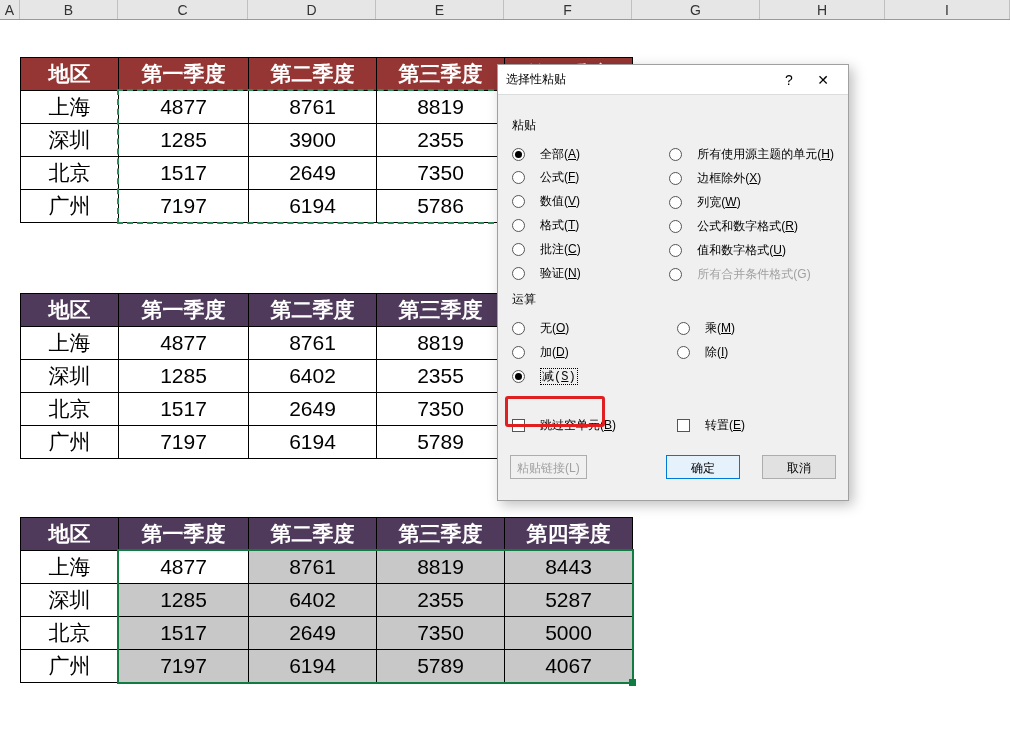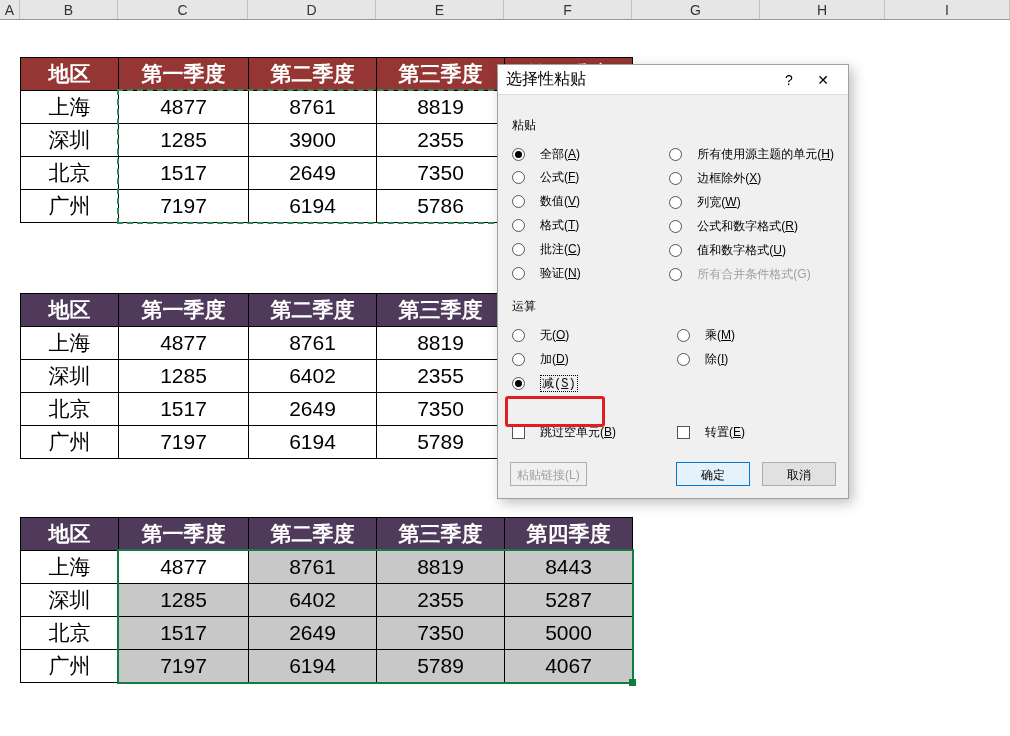--- a/index.html
+++ b/index.html
@@ -124,21 +124,21 @@
   .dlg-title {
     display: flex;
     align-items: center;
     height: 30px;
     padding: 0 8px;
     background: #fff;
     border-bottom: 1px solid #ddd;
   }
   .dlg-title .title-text {
     flex: 1;
-    font-size: 16px;
+    font-size: 12px;
   }
   .dlg-title .help-btn, .dlg-title .close-btn {
     width: 34px;
     text-align: center;
     font-size: 14px;
     cursor: default;
   }
   .dlg-body {
     padding: 18px 14px 12px 14px;
   }
@@ -188,22 +188,22 @@
     border-radius: 3px;
     top: 301px;
     left: 7px;
     width: 100px;
     height: 31px;
     pointer-events: none;
   }
 
   .dlg-footer {
     display: flex;
-    gap: 12px;
-    padding: 8px 12px 12px 12px;
+    gap: 22px;
+    padding: 8px 12px 21px 12px;
     align-items: center;
   }
   .dlg-footer .spacer { flex: 1; }
   .btn {
     min-width: 74px;
     height: 24px;
     border: 1px solid #adadad;
     background: #e1e1e1;
     font-size: 12px;
     text-align: center;
@@ -434,21 +434,21 @@
               <span class="radio-circle"></span>
               <span>值和数字格式(<u>U</u>)</span>
             </label></div>
           <div class="radio-row"><label class="radio disabled">
               <span class="radio-circle"></span>
               <span>所有合并条件格式(G)</span>
             </label></div>
         </div>
     </div>
 
-    <div class="group-lbl" style="margin-top:8px">运算</div>
+    <div class="group-lbl" style="margin-top:1px">运算</div>
     <div class="two-col">
       <div class="left" id="op-left">
           <div class="radio-row"><label class="radio">
               <span class="radio-circle"></span>
               <span>无(<u>O</u>)</span>
             </label></div>
           <div class="radio-row"><label class="radio">
               <span class="radio-circle"></span>
               <span>加(<u>D</u>)</span>
             </label></div>

